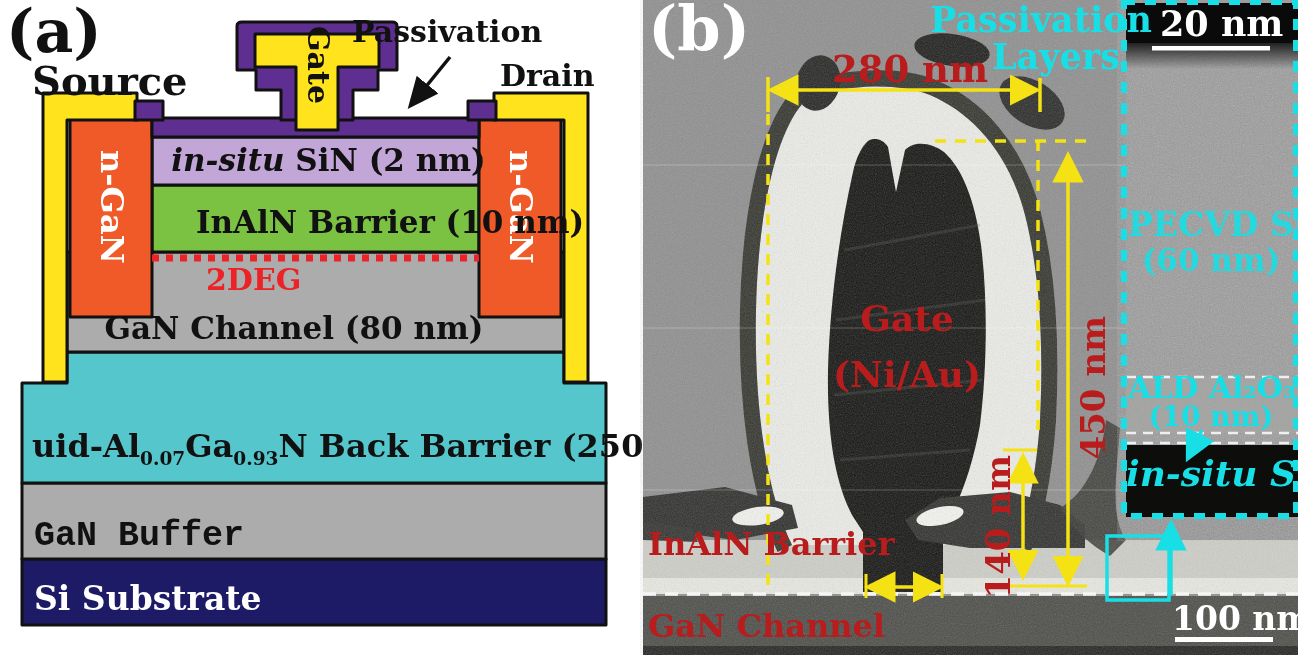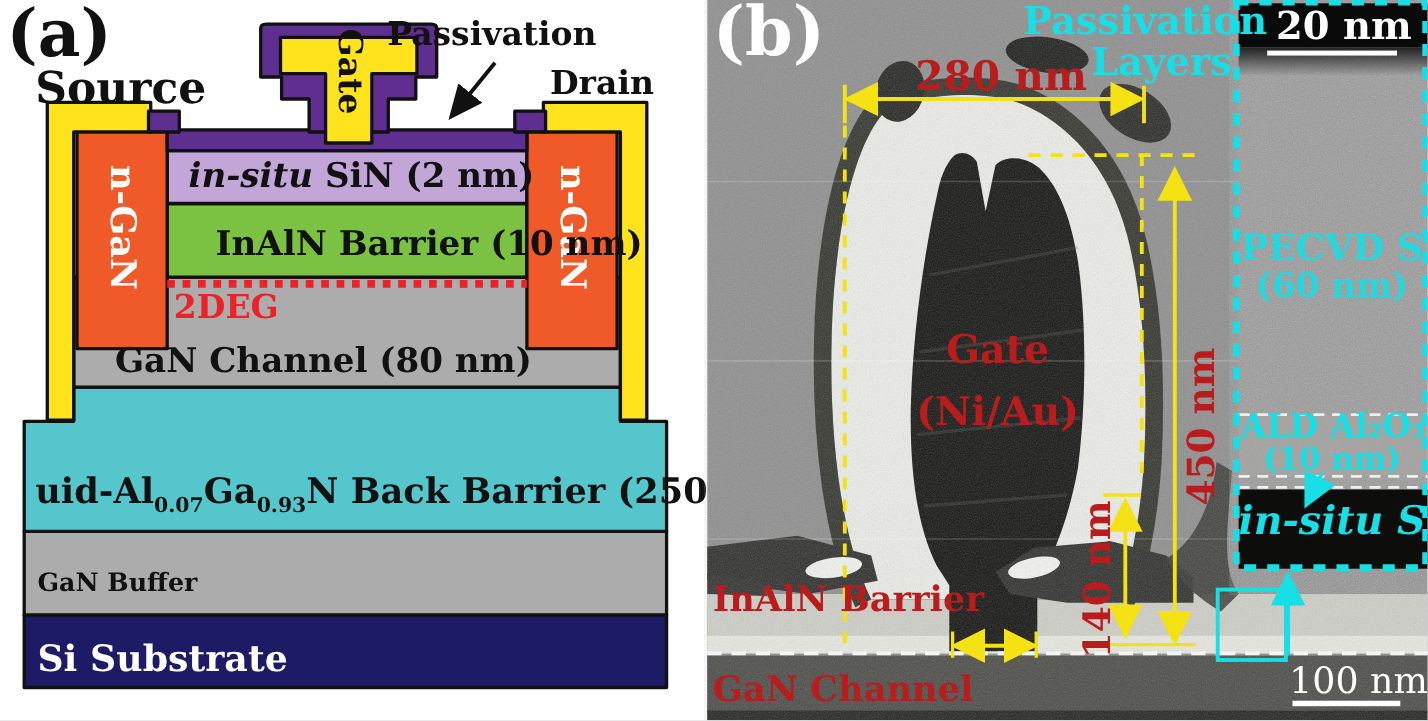--- a/index.html
+++ b/index.html
@@ -2,21 +2,21 @@
 <html><head>
 <meta charset="utf-8">
 <style>
   html,body{margin:0;padding:0;background:#ffffff;}
   .stage{position:relative;width:1298px;height:655px;background:#ffffff;overflow:hidden;
          font-family:"DejaVu Serif", serif;font-weight:700;}
   .stage svg{position:absolute;top:0;left:0;}
   .txt{position:absolute;white-space:nowrap;line-height:1.05;}
   .blk{color:#111111;}
   .wht{color:#ffffff;}
-  .red{color:#EC2227;}
+  .red{color:#EC2227;margin-left:48px;}
   .yel{color:#b91c1c;}
   .cyn{color:#18DFE5;}
   .ctr{text-align:center;}
   .rgt{text-align:right;}
   .vert-cw{writing-mode:vertical-rl;}                    
   .vert-ccw{writing-mode:vertical-rl;transform:rotate(180deg);} 
   .ital{font-style:italic;}
   .sub{font-size:0.58em;vertical-align:-0.45em;}
 </style>
 </head>
@@ -65,21 +65,21 @@
   <div class="txt blk" style="left:500px;top:60px;font-size:30px;">Drain</div>
   <div class="txt blk" style="left:352px;top:16px;font-size:30px;">Passivation</div>
   <div class="txt blk vert-cw" style="left:302px;top:26px;font-size:30px;">Gate</div>
   <div class="txt wht vert-cw" style="left:94px;top:150px;font-size:32px;">n-GaN</div>
   <div class="txt wht vert-cw" style="left:503px;top:150px;font-size:32px;">n-GaN</div>
   <div class="txt blk ctr" style="left:165px;width:327px;top:144px;font-size:31px;"><span class="ital">in-situ</span><span> SiN (2 nm)</span></div>
   <div class="txt blk ctr" style="left:152px;width:327px;top:206px;font-size:31px;margin-left:44px;">InAlN Barrier (10 nm)</div>
   <div class="txt red" style="left:158px;top:264px;font-size:30px;">2DEG</div>
   <div class="txt blk ctr" style="left:67px;width:454px;top:312px;font-size:31px;">GaN Channel (80 nm)</div>
   <div class="txt blk" style="left:32px;top:430px;font-size:32px;"><span>uid-Al</span><span class="sub">0.07</span><span>Ga</span><span class="sub">0.93</span><span>N Back Barrier (250 nm)</span></div>
-  <div class="txt blk" style="left:34px;top:518px;font-size:23px;">GaN Buffer</div>
+  <div class="txt blk" style="left:34px;top:518px;font-size:35px;font-family:Liberation Mono, monospace;">GaN Buffer</div>
   <div class="txt wht" style="left:34px;top:582px;font-size:33px;">Si Substrate</div>
 
   <svg width="658" height="655" viewBox="0 0 658 655" style="left:640px;">
     <defs>
       <filter id="grain" x="-5%" y="-5%" width="110%" height="110%">
         <feTurbulence type="fractalNoise" baseFrequency="0.9" numOctaves="2" seed="11" stitchTiles="stitch"></feTurbulence>
         <feColorMatrix type="saturate" values="0"></feColorMatrix>
       </filter>
       <marker id="my" markerWidth="9" markerHeight="9" refX="7" refY="4.5" orient="auto-start-reverse">
         <path d="M0,0 L9,4.5 L0,9 Z" fill="#F4E214"></path>
@@ -179,21 +179,21 @@
     <div>Passivation</div>
     <div>Layers</div>
   </div>
   <div class="txt yel ctr" style="left:832px;width:140px;top:50px;font-size:37px;">280 nm</div>
   <div class="txt yel ctr" style="left:837px;width:140px;top:300px;font-size:36px;">Gate</div>
   <div class="txt yel ctr" style="left:817px;width:180px;top:356px;font-size:36px;">(Ni/Au)</div>
   <div class="txt yel vert-ccw" style="left:1076px;top:316px;font-size:34px;">450 nm</div>
   <div class="txt yel vert-ccw" style="left:981px;top:455px;font-size:34px;">140 nm</div>
   <div class="txt yel" style="left:648px;top:528px;font-size:32px;">InAlN Barrier</div>
   <div class="txt yel" style="left:648px;top:610px;font-size:32px;">GaN Channel</div>
-  <div class="txt wht ctr" style="left:1172px;width:104px;top:602px;font-size:33px;font-weight:400;">100 nm</div>
+  <div class="txt wht ctr" style="left:1172px;width:104px;top:602px;font-size:33px;font-weight:700;">100 nm</div>
   <div class="txt wht ctr" style="left:1160px;width:104px;top:6px;font-size:35px;">20 nm</div>
   <div class="txt cyn ctr" style="left:1128px;width:166px;top:208px;font-size:33px;opacity:.9;">PECVD SiN</div>
   <div class="txt cyn ctr" style="left:1128px;width:166px;top:244px;font-size:31px;opacity:.9;">(60 nm)</div>
   <div class="txt cyn ctr" style="left:1128px;width:166px;top:372px;font-size:30px;">ALD Al₂O₃</div>
   <div class="txt cyn ctr" style="left:1128px;width:166px;top:402px;font-size:28px;">(10 nm)</div>
   <div class="txt cyn ctr ital" style="left:1126px;width:172px;top:455px;font-size:36px;">in-situ SiN</div>
 
 </div>
 
 </body></html>

